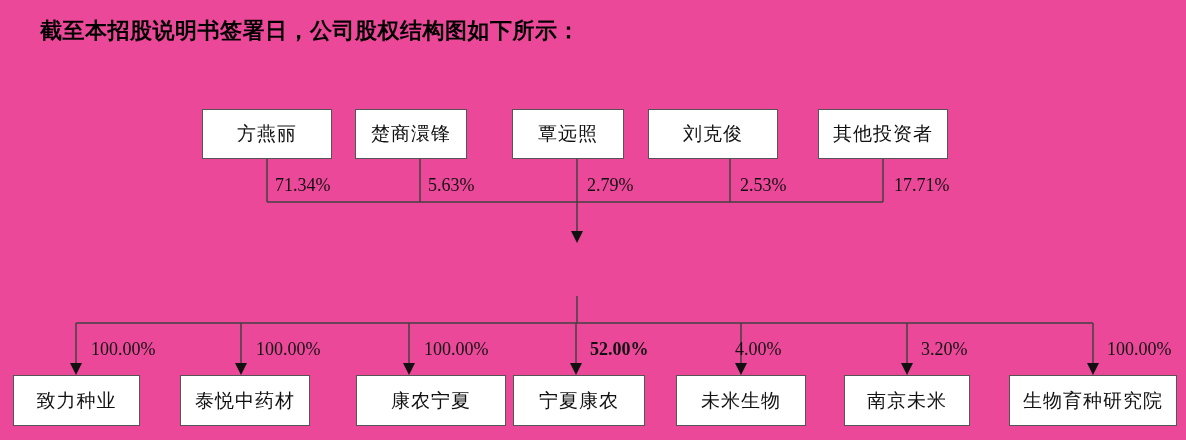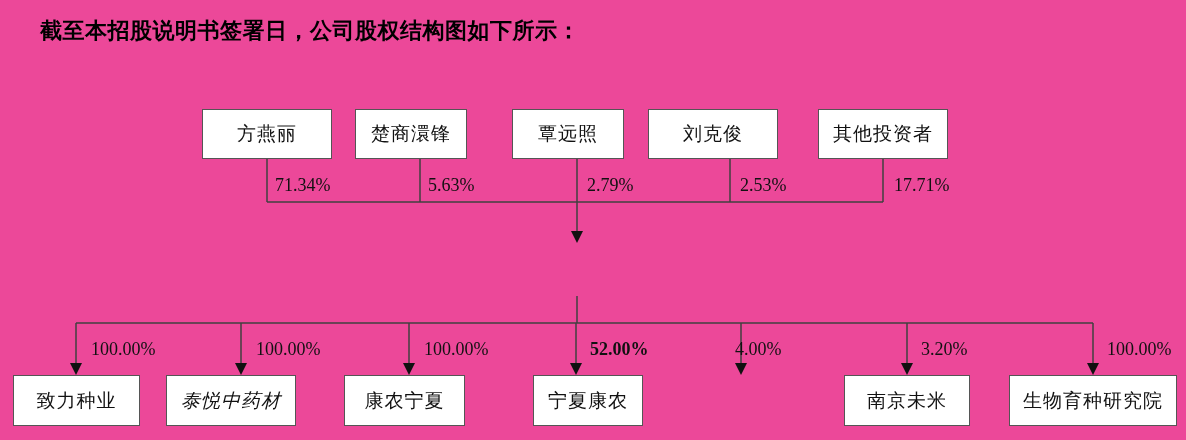--- a/index.html
+++ b/index.html
@@ -90,19 +90,20 @@
 
   <div class="pct bottom" style="left:91px;">100.00%</div>
   <div class="pct bottom" style="left:256px;">100.00%</div>
   <div class="pct bottom" style="left:424px;">100.00%</div>
   <div class="pct bottom" style="left:590px;font-weight:bold;">52.00%</div>
   <div class="pct bottom" style="left:735px;">4.00%</div>
   <div class="pct bottom" style="left:921px;">3.20%</div>
   <div class="pct bottom" style="left:1107px;">100.00%</div>
 
   <div class="node bottom" style="left:13px;width:127px;">致力种业</div>
-  <div class="node bottom" style="left:166px;width:130px;font-style:italic;">泰悦中药材</div>
-  <div class="node bottom" style="left:344px;width:121px;">康农宁夏</div>
-  <div class="node bottom" style="left:513px;width:110px;margin-left:20px;">宁夏康农</div>
+  <div class="node bottom" style="left:180px;width:130px;">泰悦中药材</div>
+  <div class="node bottom" style="left:356px;width:150px;">康农宁夏</div>
+  <div class="node bottom" style="left:513px;width:132px;">宁夏康农</div>
+  <div class="node bottom" style="left:676px;width:130px;">未米生物</div>
   <div class="node bottom" style="left:844px;width:126px;">南京未米</div>
   <div class="node bottom" style="left:1009px;width:168px;">生物育种研究院</div>
 
 </div>
 
 </body></html>

